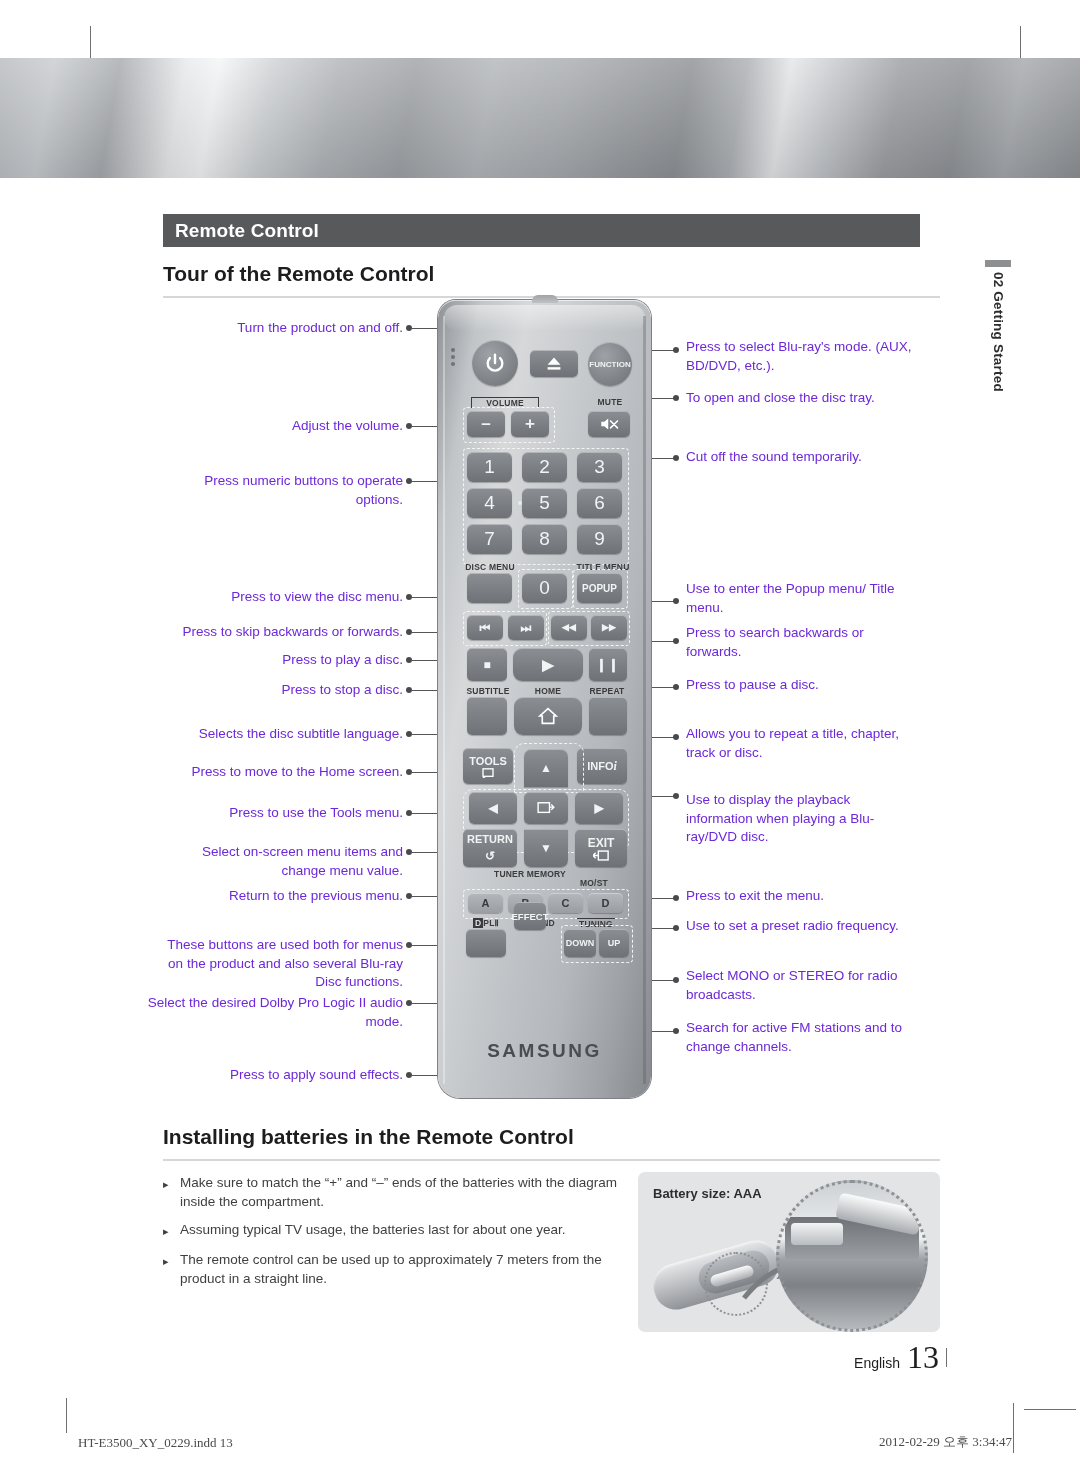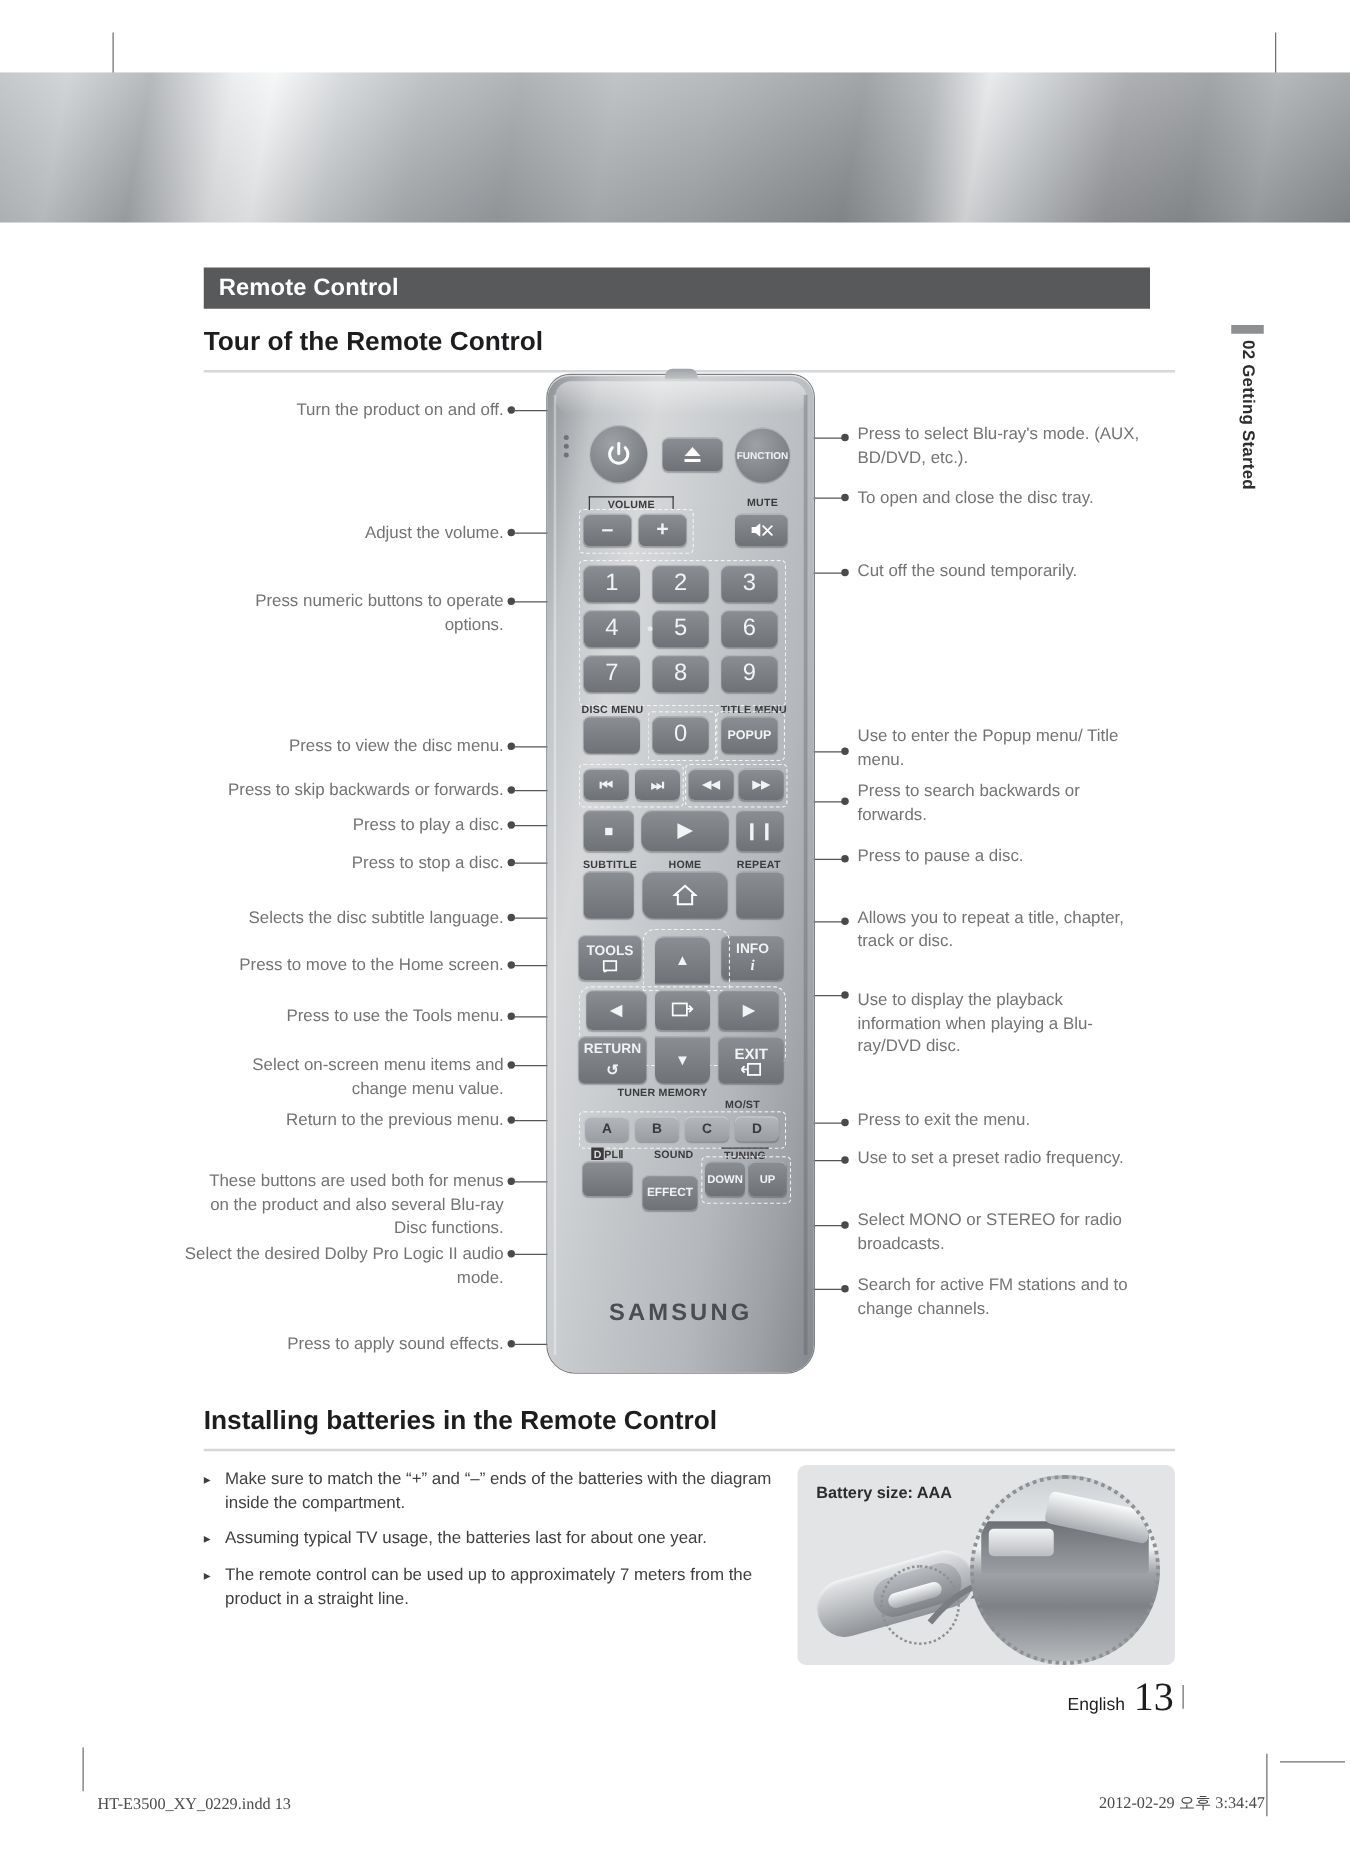--- a/index.html
+++ b/index.html
@@ -55,21 +55,21 @@
   }
   .banner .t{color:#fff;font-size:19px;font-weight:bold;padding-left:12px;letter-spacing:.1px;}
 
   
   .h2{
     position:absolute;left:163px;font-size:21px;font-weight:bold;color:#1d1d1f;
   }
   .h2rule{position:absolute;left:163px;width:777px;height:2px;background:#d6d7d9;}
 
   
-  .callout{position:absolute;font-size:13.5px;line-height:18.5px;color:#737373;}
+  .callout{position:absolute;font-size:13.5px;line-height:18.5px;color:#6d28d9;}
   .callout.left{text-align:right;}
   .callout.right{text-align:left;}
   .dot{position:absolute;width:6px;height:6px;border-radius:50%;background:#4a4a4c;}
   .lead{position:absolute;height:1px;background:#55565a;}
   .leadv{position:absolute;width:1px;background:#55565a;}
 
   
   .remote{
     position:absolute;left:438px;top:300px;width:213px;height:798px;
     border-radius:18px 18px 22px 22px;
@@ -443,21 +443,21 @@
     </div>
     <div class="btn" style="left:151px;top:397px;width:38px;height:38px;"></div>
 
     <div class="btn" style="left:25px;top:448px;width:50px;height:36px;flex-direction:column;gap:1px;">
       <span style="font-size:11px;">TOOLS</span>
       <svg width="14" height="10" viewBox="0 0 16 12">
           <rect x="2" y="1" width="12" height="9" fill="none" stroke="#fff" stroke-width="1.6"></rect>
           <path d="M5 10 L2 12" stroke="#fff" stroke-width="1.6"></path>
         </svg>
     </div>
-    <div class="btn" style="left:139px;top:448px;width:50px;height:36px;flex-direction:column;gap:0px;">
+    <div class="btn" style="left:139px;top:448px;width:50px;height:36px;flex-direction:row;gap:0px;">
       <span style="font-size:11px;">INFO</span>
       <span style="font-size:12px;font-style:italic;font-family:'Liberation Serif',serif;">i</span>
     </div>
 
     <div class="dash" style="left:76px;top:443px;width:68px;height:48px;border-radius:10px 10px 0 0;"></div>
     <div class="dash" style="left:25px;top:489px;width:164px;height:62px;border-radius:10px;"></div>
     <div class="btn" style="left:86px;top:449px;width:44px;height:38px;border-radius:7px 7px 0 0;">
         <span class="glyph">▲</span>
       </div>
     <div class="btn" style="left:31px;top:492px;width:48px;height:32px;">
@@ -509,21 +509,21 @@
 
     <div class="lbl" style="left:22px;top:618px;width:52px;">
       <span style="background:#3b3b3d;color:#dcdde0;padding:0 2px;">D</span><span>PL</span><span>Ⅱ</span>
     </div>
     <div class="lbl" style="left:76px;top:618px;width:50px;">SOUND</div>
     <div class="lbl" style="left:125px;top:618px;width:66px;">
       <span style="display:inline-block;border-top:1px solid #3b3b3d;padding:0 2px;">TUNING</span>
     </div>
 
     <div class="btn" style="left:28px;top:629px;width:40px;height:28px;"></div>
-    <div class="btn" style="left:76px;top:640px;width:44px;height:28px;font-size:9.5px;">
+    <div class="btn" style="left:76px;top:602px;width:32px;height:28px;font-size:9.5px;">
       <span>EFFECT</span>
     </div>
     <div class="dash" style="left:123px;top:625px;width:70px;height:36px;"></div>
     <div class="btn" style="left:126px;top:629px;width:32px;height:28px;font-size:9px;">
       <span>DOWN</span>
     </div>
     <div class="btn" style="left:161px;top:629px;width:30px;height:28px;font-size:9px;">
       <span>UP</span>
     </div>
 

